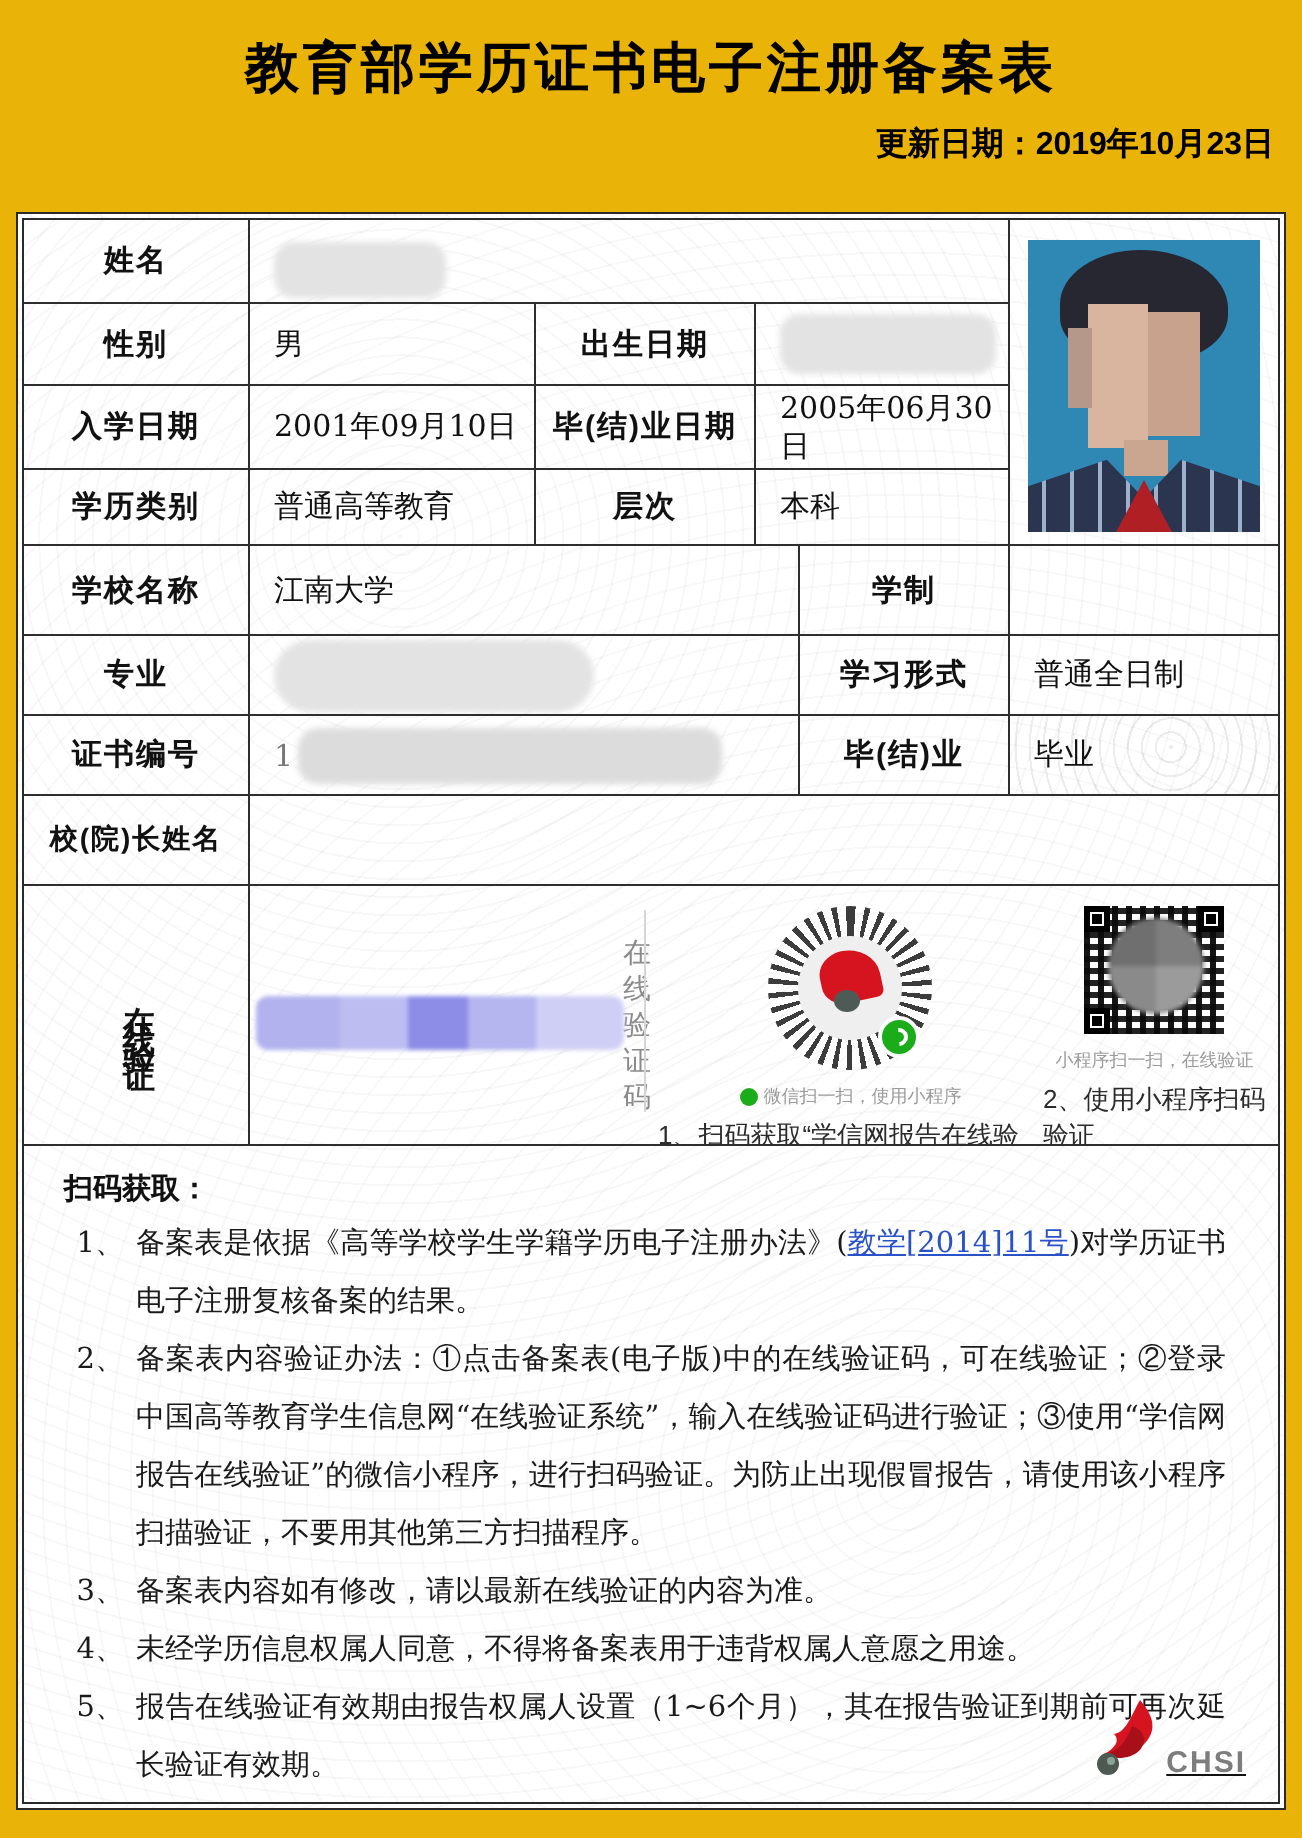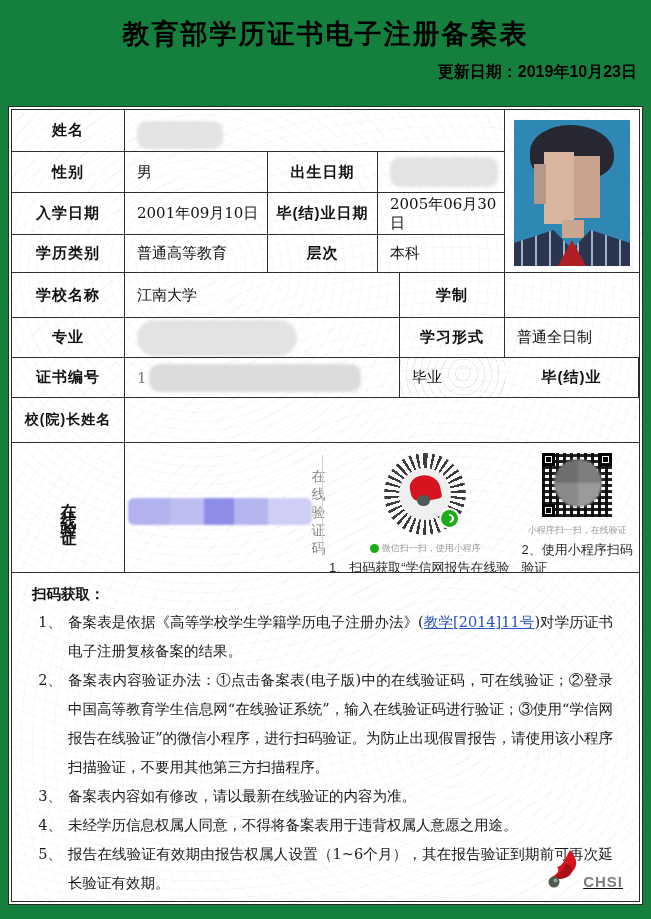--- a/index.html
+++ b/index.html
@@ -1,16 +1,16 @@
 <!DOCTYPE html>
 <html><head>
 <meta charset="utf-8">
 <style>
   html,body{margin:0;padding:0;background:#fff;}
-  #page{position:relative;width:651px;height:919px;background:#15803d;overflow:hidden;
+  #page{position:relative;width:651px;height:919px;background:#eab308;overflow:hidden;
         font-family:"Liberation Sans",sans-serif;color:#111;}
 
   
   .doc-title{position:absolute;top:16px;left:0;width:100%;text-align:center;
              font-size:27px;font-weight:900;letter-spacing:2px;color:#000;}
   .update-date{position:absolute;top:62px;right:14px;font-size:16px;font-weight:600;color:#000;}
 
   
   .sheet{position:absolute;left:8px;top:106px;width:635px;height:799px;box-sizing:border-box;
          border:4px double #2a2a2a;background:#fff;
@@ -158,22 +158,22 @@
         <div class="blur" style="width:160px;height:36px;border-radius:18px;"></div>
       </div>
       <div class="cell lab">学习形式</div>
       <div class="cell val lastcol">普通全日制</div>
 
       <div class="cell lab">证书编号</div>
       <div class="cell val">
         <span style="color:#777;">1</span>
         <div class="blur" style="width:212px;height:28px;margin-left:2px;background:#dcdcdc;"></div>
       </div>
+      <div class="cell lab">毕(结)业</div>
       <div class="cell val lastcol" style="background-image:repeating-radial-gradient(circle at 60% 40%, rgba(100,100,100,0.12) 0 1px, transparent 1px 7px);">毕业</div>
-      <div class="cell lab">毕(结)业</div>
 
       <div class="cell lab" style="font-size:14px;">校(院)长姓名</div>
       <div class="cell val lastcol" style="grid-column:2/5;"></div>
     </div>
 
     <div class="grid secC">
       <div class="cell lab verify-label">在线验证</div>
       <div class="cell lastcol verify-body">
         <div class="code-zone">
           <div class="code-blobs">

